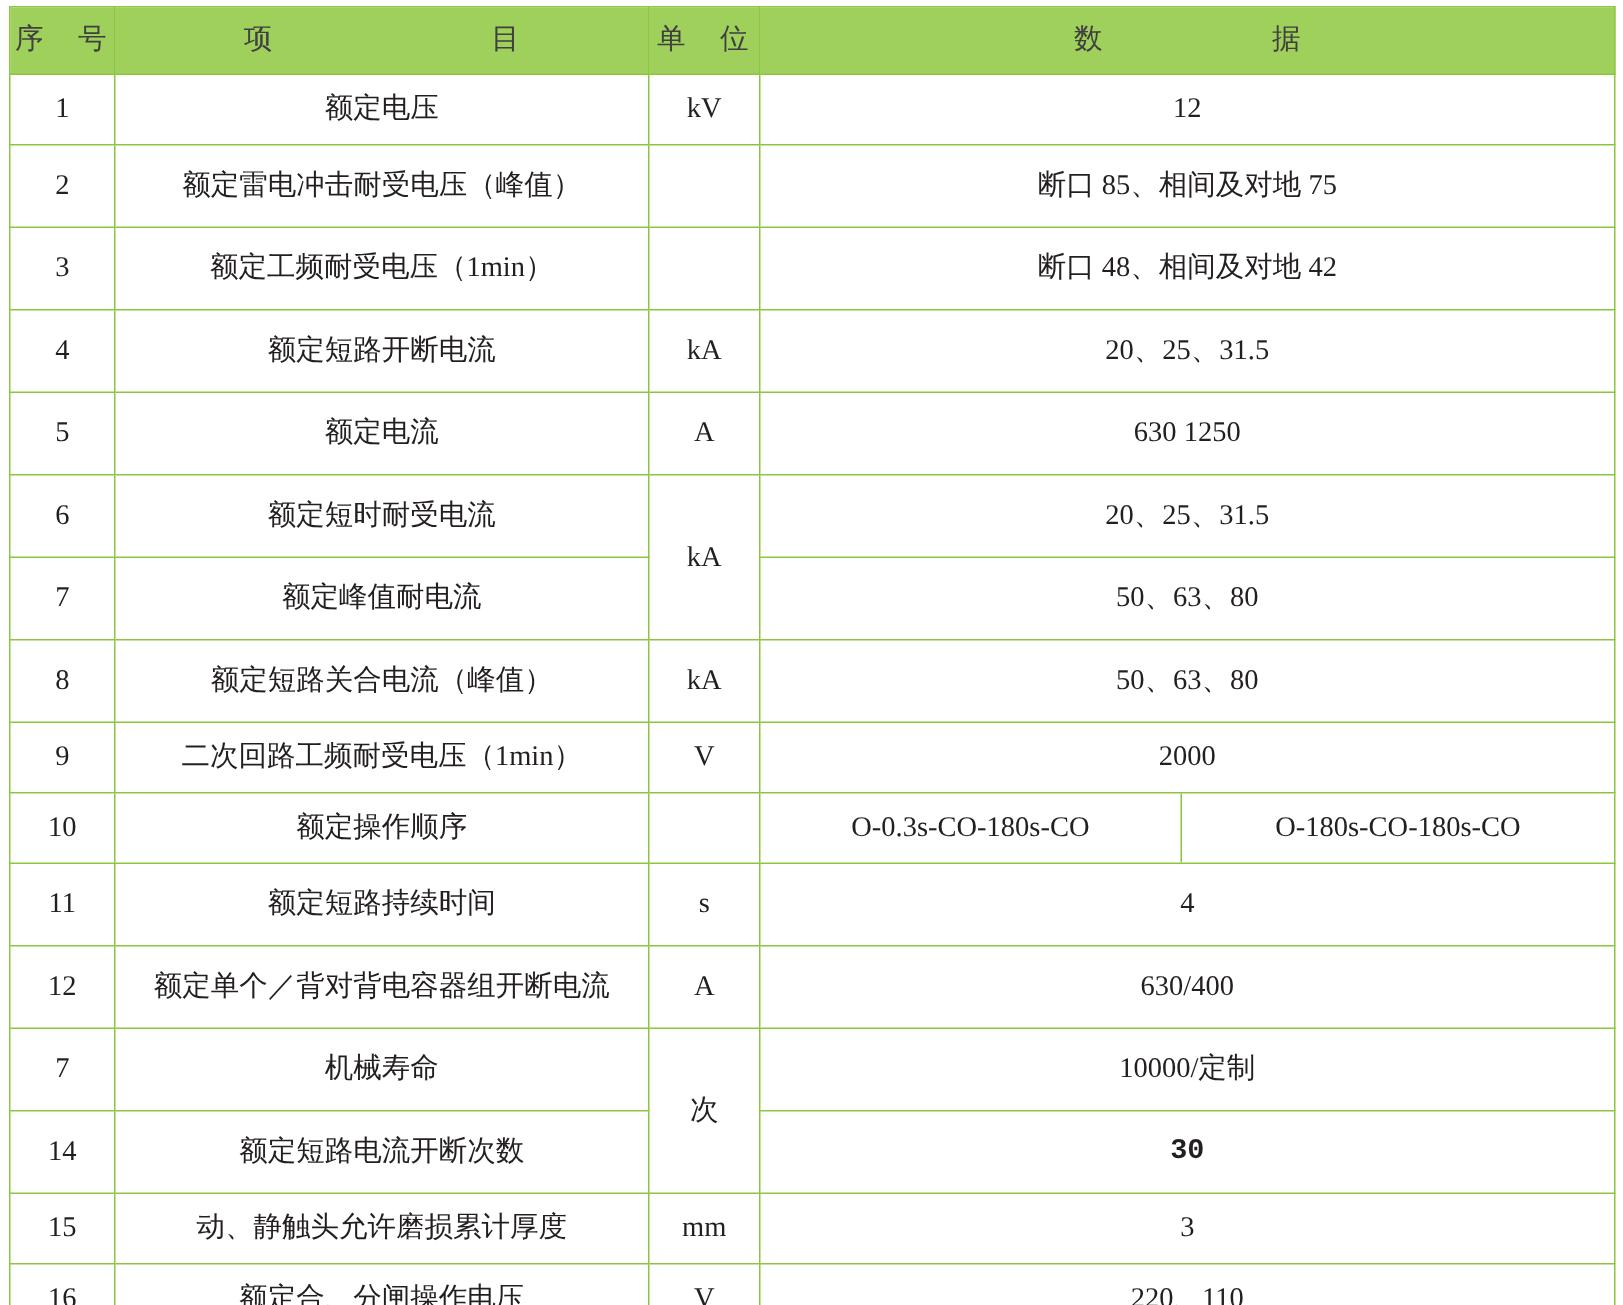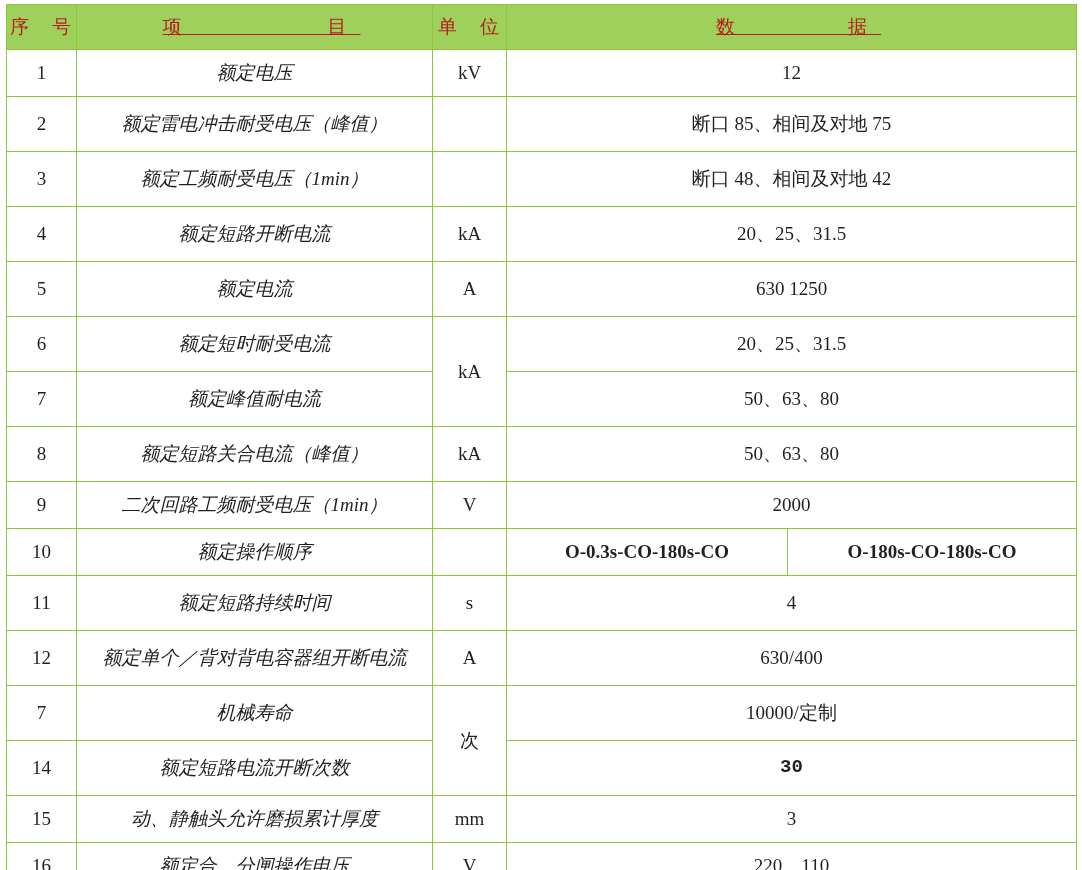--- a/index.html
+++ b/index.html
@@ -27,43 +27,42 @@
   #spec-table th, #spec-table td {
     border: 1px solid #8cc63f;
     text-align: center;
     vertical-align: middle;
     padding: 0;
     font-size: 19px;
     line-height: 1.25;
   }
   #spec-table thead th {
     background: #9fd05c;
-    color: #b91c1c;
+    color: #404040;
     height: 44px;
     font-weight: normal;
     letter-spacing: 2px;
   }
   #spec-table thead th.wide-sp {
     letter-spacing: 14px;
     text-indent: 14px;
-    text-decoration: underline;
   }
   #spec-table tbody td {
     height: 46px;
     background: #ffffff;
   }
   #spec-table tbody td.tall {
     height: 54px;
   }
   td.no-cell { font-size: 19px; }
-  td.item-cell { font-size: 19px; font-style: italic; }
+  td.item-cell { font-size: 19px; }
   td.unit-cell { font-size: 17px; margin-top: 44px; }
   td.data-cell { font-size: 19px; }
   td.data-cell.bold { font-weight: bold; font-family: Liberation Mono, monospace; }
-  td.split-left, td.split-right { font-size: 18px; font-weight: bold; }
+  td.split-left, td.split-right { font-size: 18px; }
 </style>
 </head>
 <body>
 
 <table id="spec-table">
   <colgroup>
     <col class="c-no">
       <col class="c-item">
       <col class="c-unit">
       <col class="c-data">

